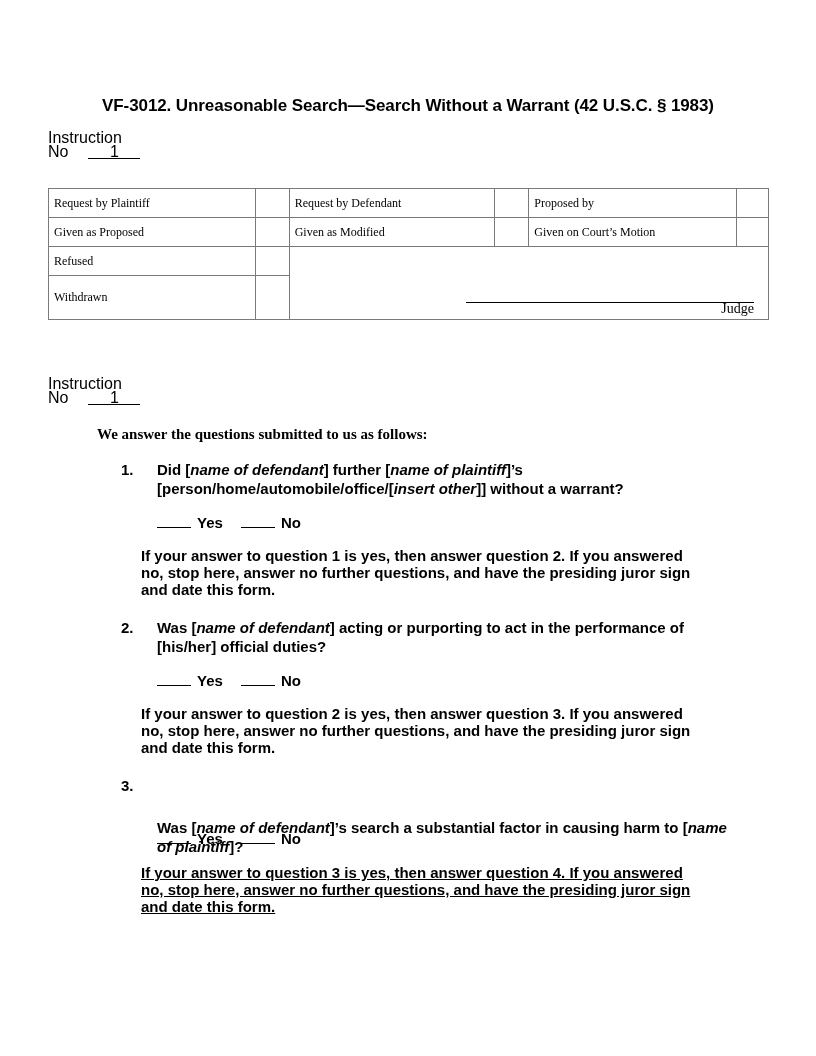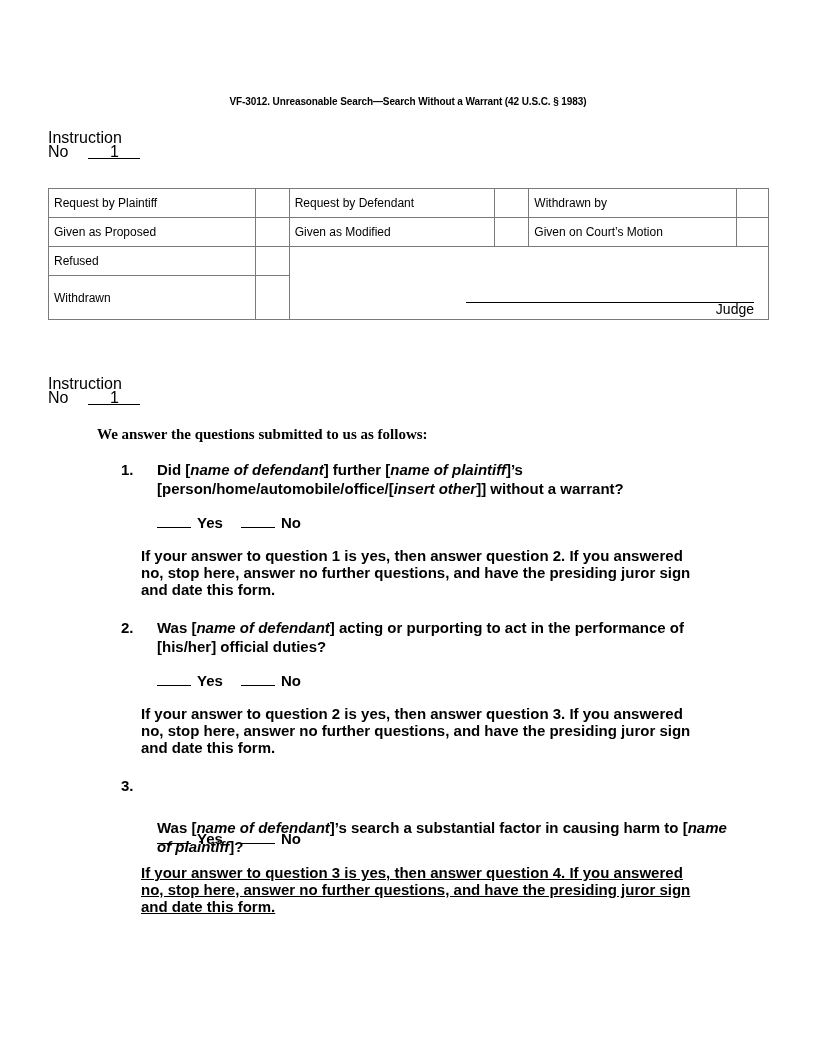--- a/index.html
+++ b/index.html
@@ -1,33 +1,33 @@
 <!DOCTYPE html>
 <html><head>
 <meta charset="utf-8">
 <style>
   html, body { margin: 0; padding: 0; background: #ffffff; }
   body { width: 816px; height: 1056px; position: relative; overflow: hidden; color: #000; }
 
   .title {
     position: absolute; left: 0; width: 816px; top: 96px;
-    text-align: center; font-weight: bold; font-size: 10px;
+    text-align: center; font-weight: bold; font-size: 17px;
     font-family: "Liberation Sans", sans-serif; letter-spacing: -0.1px;
   }
 
   .instr { position: absolute; left: 48px; font-family: "Liberation Sans", sans-serif; font-size: 16px; line-height: 14px; }
   .instr .no-row { display: flex; align-items: flex-end; }
   .instr .no-val {
     display: inline-block; width: 52px; margin-left: 20px; text-align: center;
     border-bottom: 1px solid #000; line-height: 13px;
   }
 
   table.req {
     position: absolute; left: 48px; top: 188px; width: 721px;
-    border-collapse: collapse; font-family: Liberation Sans, sans-serif; font-size: 12px;
+    border-collapse: collapse; font-family: Liberation Serif, serif; font-size: 12px;
   }
   table.req td { border: 1px solid #7a7a7a; padding: 0 0 0 5px; height: 28px; vertical-align: middle; }
   table.req td.box { padding: 0; }
   table.req tr.r4 td { height: 43px; margin-left: 34px; }
   .judge-cell { position: relative; }
   .judge-line {
     position: absolute; left: 176px; right: 14px; bottom: 16px;
     border-top: 1px solid #000;
   }
   .judge-label {
@@ -66,21 +66,21 @@
       <col style="width:34px">
     <col style="width:208px">
       <col style="width:32px">
   </colgroup>
   <tbody>
       <tr>
     <td>Request by Plaintiff</td>
     <td class="box"></td>
     <td>Request by Defendant</td>
     <td class="box"></td>
-    <td>Withdrawn by</td>
+    <td>Proposed by</td>
     <td class="box"></td>
   </tr>
   <tr>
     <td>Given as Proposed</td>
     <td class="box"></td>
     <td>Given as Modified</td>
     <td class="box"></td>
     <td>Given on Court’s Motion</td>
     <td class="box"></td>
   </tr>

